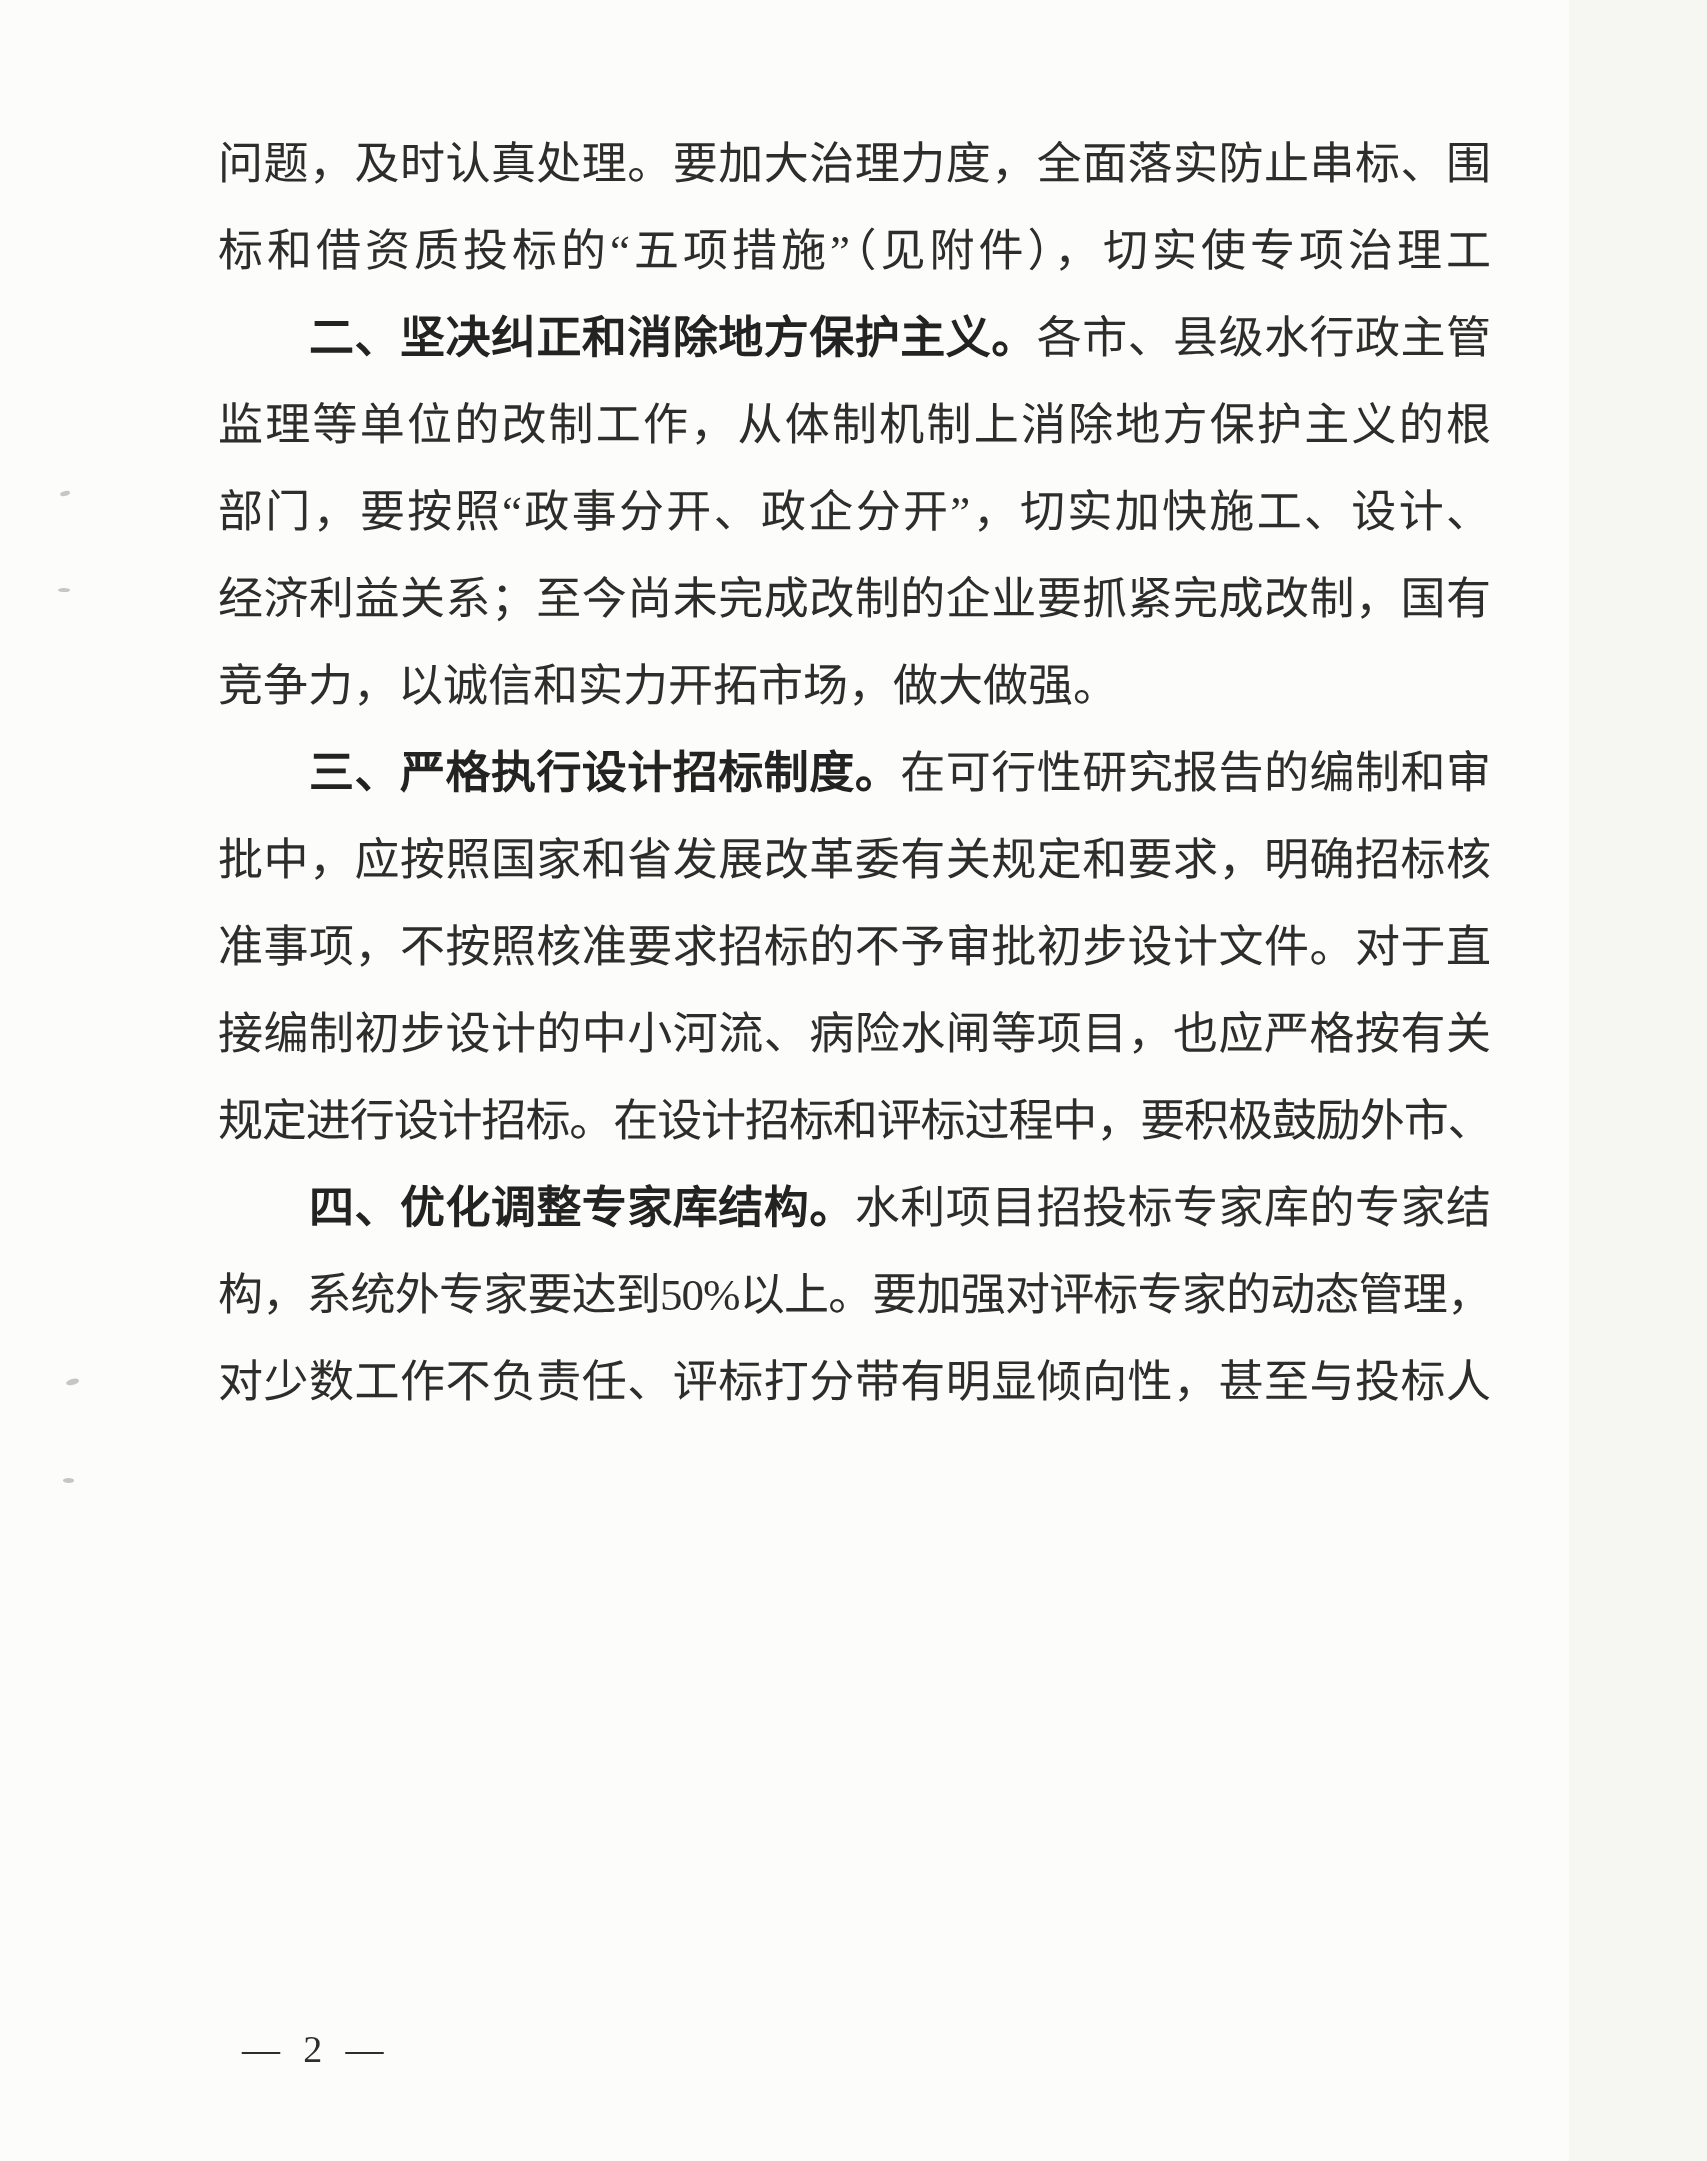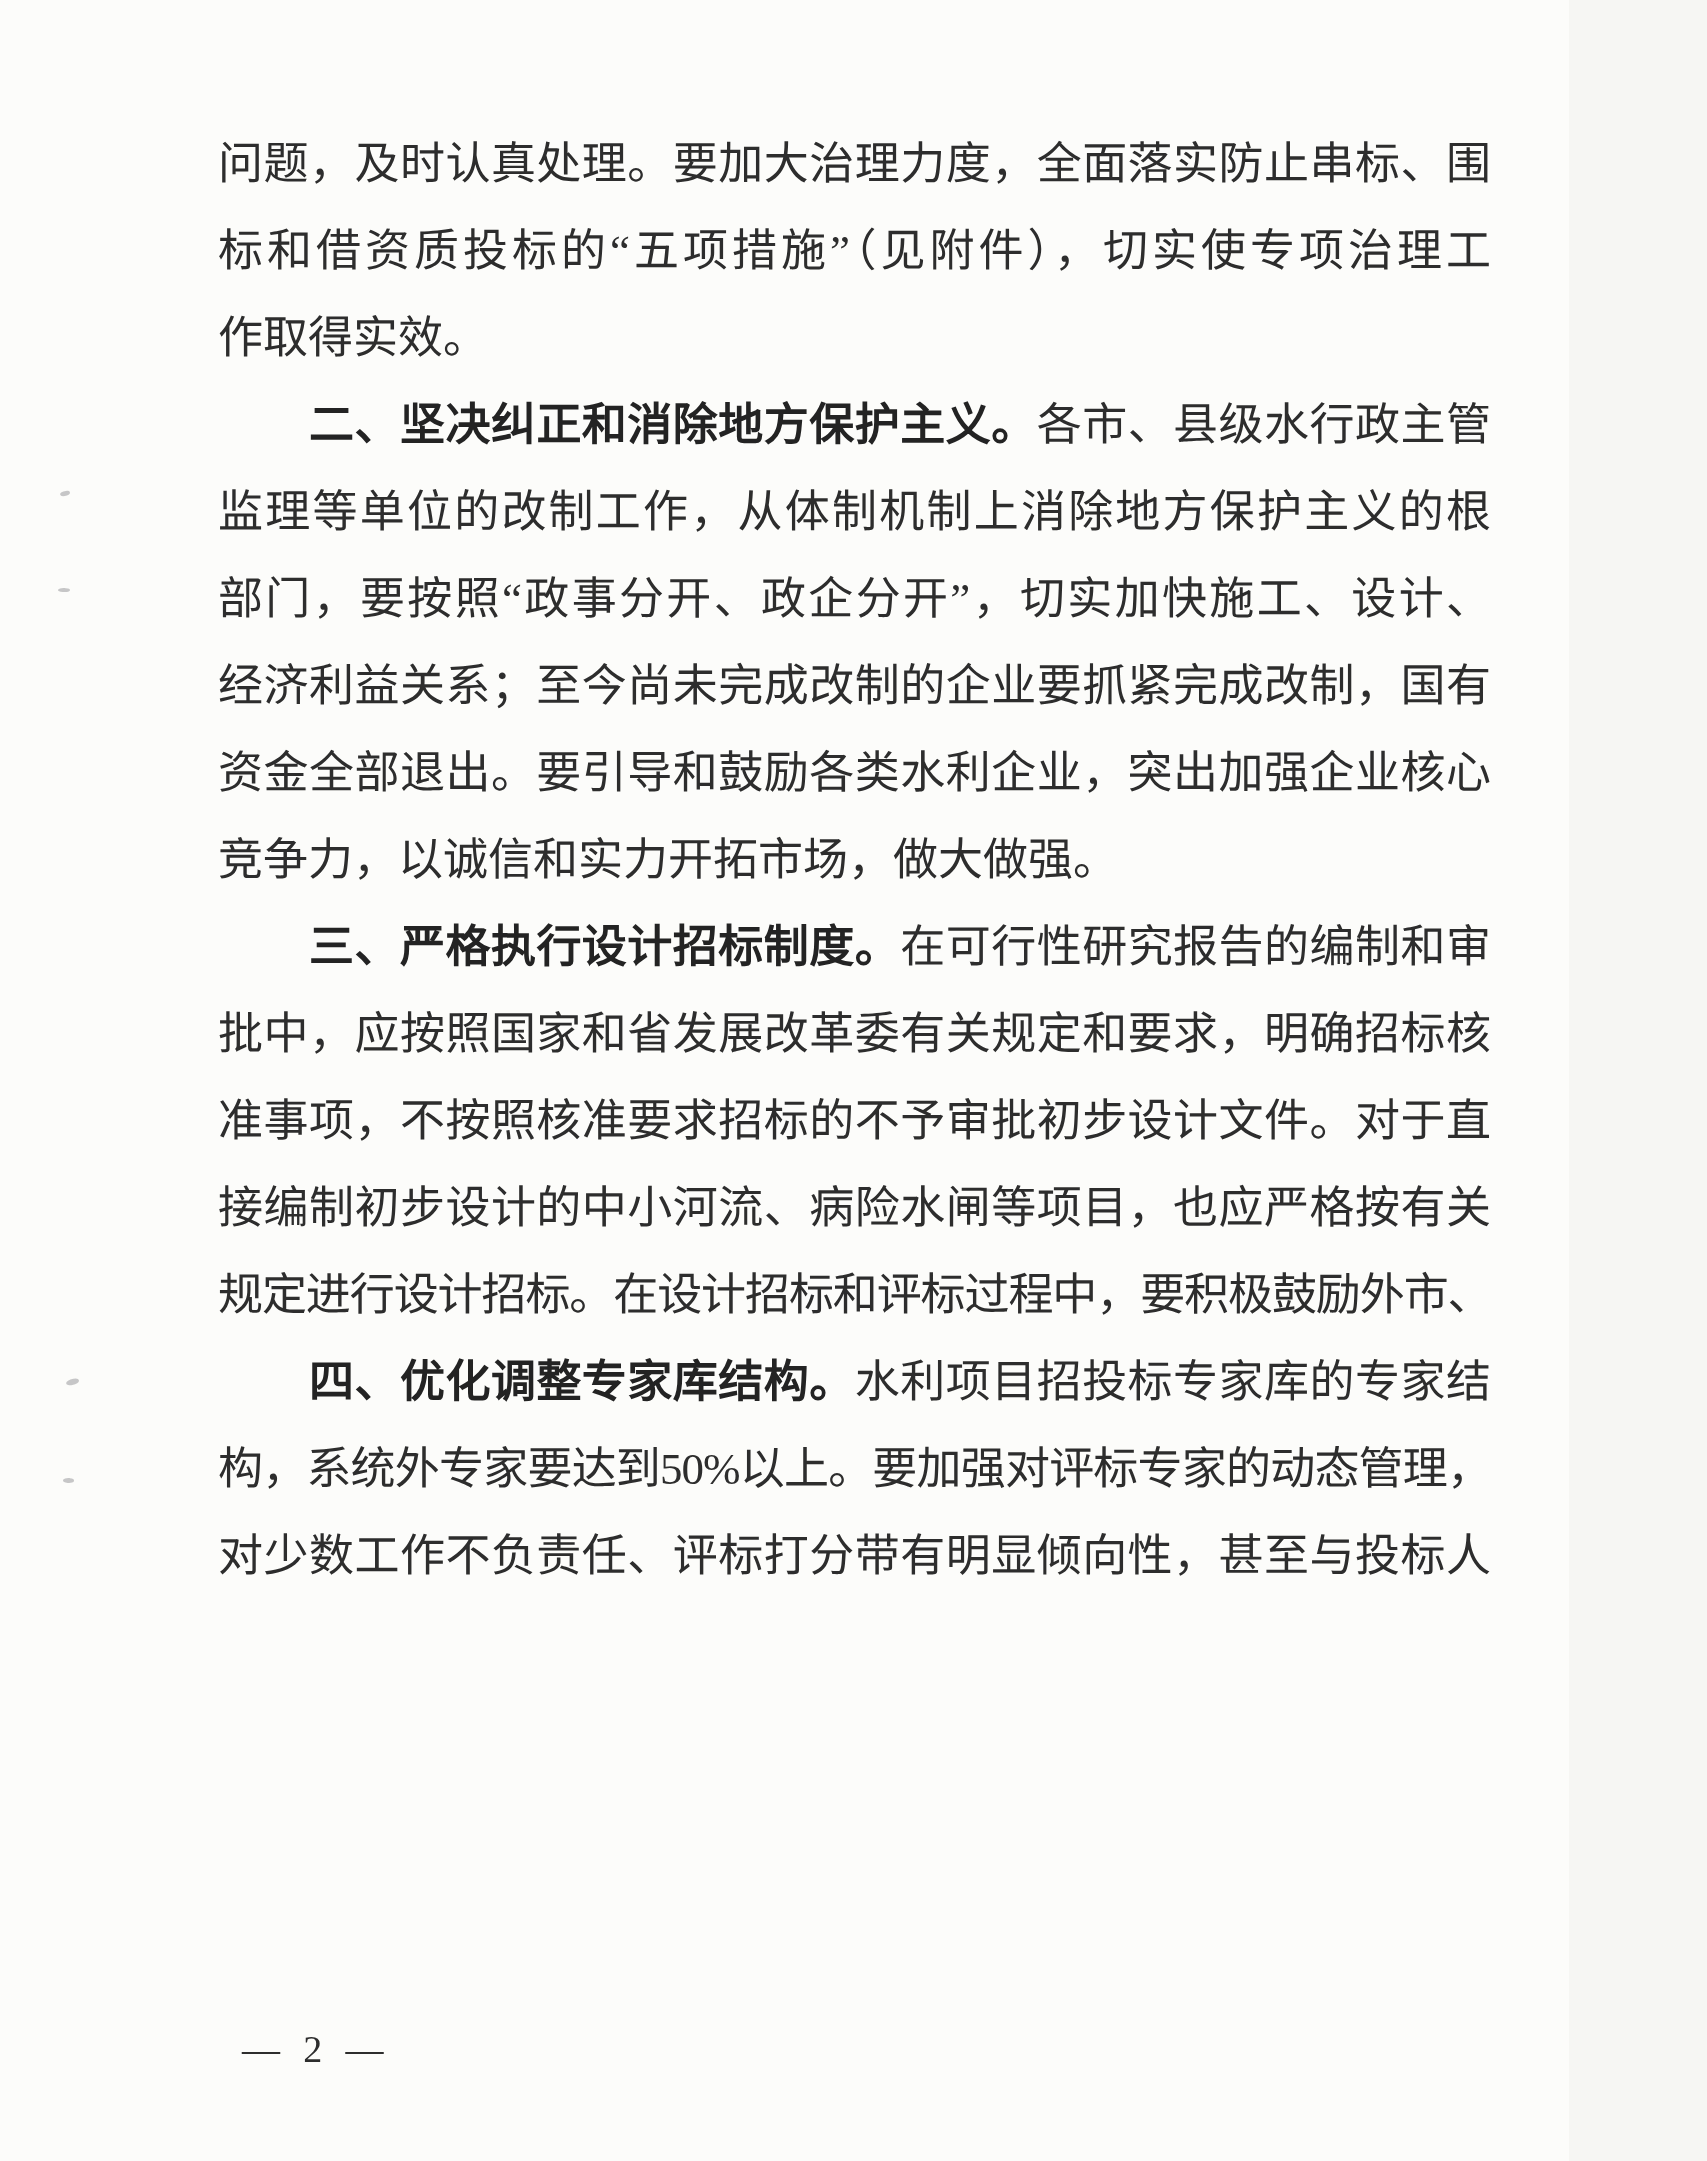--- a/index.html
+++ b/index.html
@@ -60,27 +60,25 @@
 </style>
 </head>
 <body>
 
 <div class="page">
 
   <div class="content">
 
     <div class="line">问题，及时认真处理。要加大治理力度，全面落实防止串标、围</div>
     <div class="line">标和借资质投标的“五项措施”（见附件），切实使专项治理工</div>
-    <div class="line short">作取得实效。</div>
 
     <div class="line indent"><span class="bold">二、坚决纠正和消除地方保护主义。</span><span>各市、县级水行政主管</span></div>
     <div class="line">监理等单位的改制工作，从体制机制上消除地方保护主义的根</div>
     <div class="line">部门，要按照“政事分开、政企分开”，切实加快施工、设计、</div>
     <div class="line">经济利益关系；至今尚未完成改制的企业要抓紧完成改制，国有</div>
-    <div class="line">资金全部退出。要引导和鼓励各类水利企业，突出加强企业核心</div>
     <div class="line short">竞争力，以诚信和实力开拓市场，做大做强。</div>
 
     <div class="line indent"><span class="bold">三、严格执行设计招标制度。</span><span>在可行性研究报告的编制和审</span></div>
     <div class="line">批中，应按照国家和省发展改革委有关规定和要求，明确招标核</div>
     <div class="line">准事项，不按照核准要求招标的不予审批初步设计文件。对于直</div>
     <div class="line">接编制初步设计的中小河流、病险水闸等项目，也应严格按有关</div>
     <div class="line squeeze">规定进行设计招标。在设计招标和评标过程中，要积极鼓励外市、</div>
 
     <div class="line indent"><span class="bold">四、优化调整专家库结构。</span><span>水利项目招投标专家库的专家结</span></div>
     <div class="line squeeze-sm">构，系统外专家要达到50%以上。要加强对评标专家的动态管理，</div>

